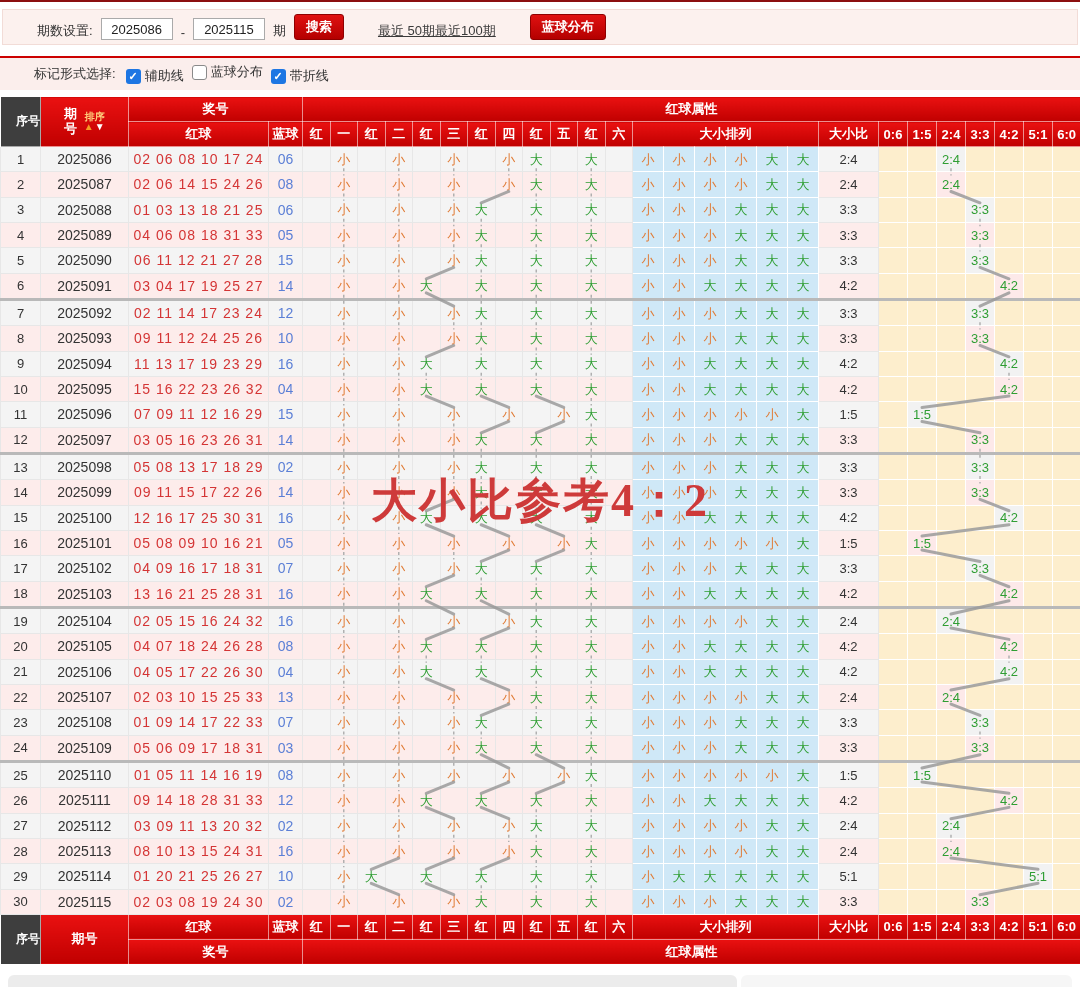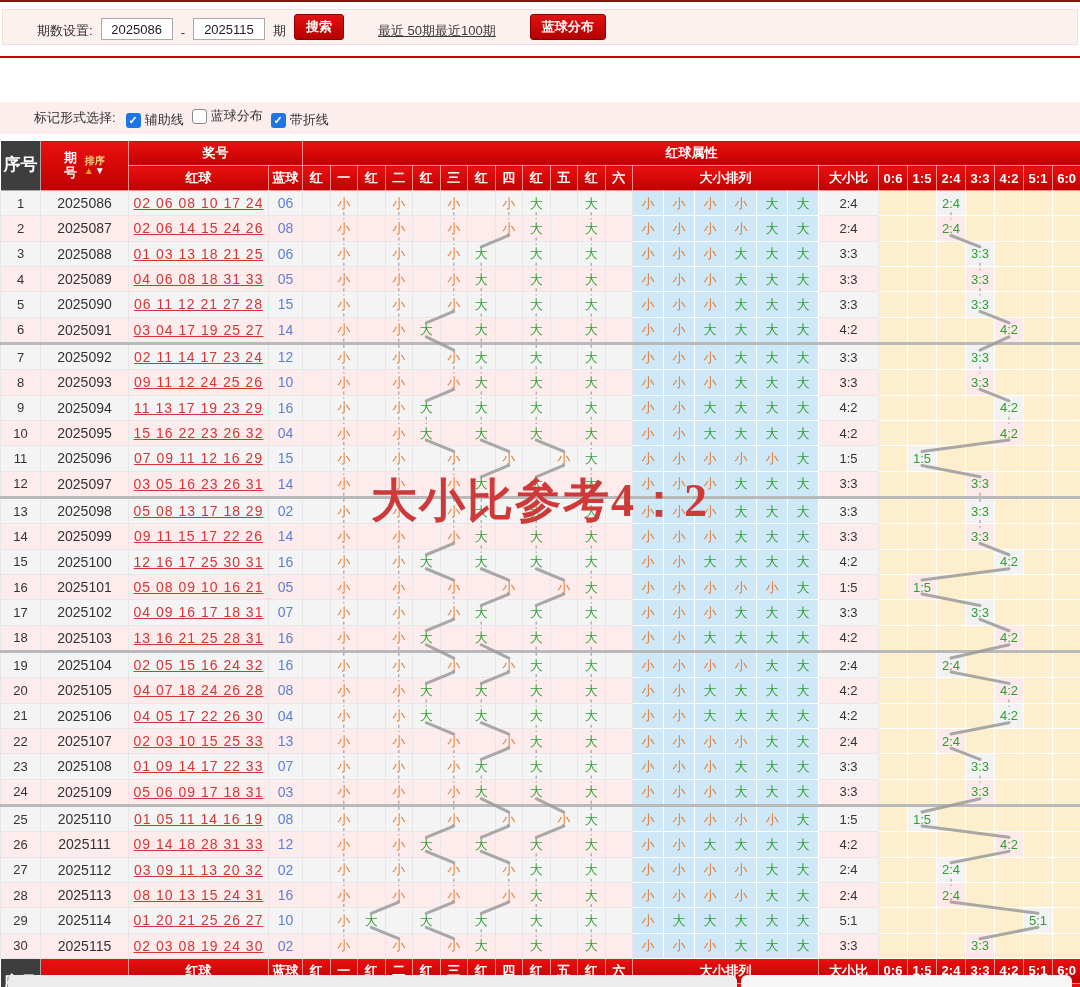--- a/index.html
+++ b/index.html
@@ -24,21 +24,21 @@
   .btn-red{
     background:linear-gradient(180deg,#e01111,#b40000);color:#fff;border:1px solid #8f0000;
     border-radius:3px;font-size:13px;font-weight:bold;padding:3px 11px;cursor:pointer;
     font-family:"Liberation Sans",sans-serif;
   }
   .links{display:flex;gap:0;margin:0 26px;}
   .link{color:#3a3a3a;text-decoration:underline;cursor:pointer;font-size:13px;}
   
   .divider{height:2px;background:#cc0000;margin-top:11px;}
   .marksbar{height:32px;background:#fbeeec;display:flex;align-items:center;gap:10px;
-    padding-left:34px;font-size:13px;color:#333;margin-top:44px;}
+    padding-left:34px;font-size:13px;color:#333;}
   .cb{width:15px;height:15px;border-radius:3px;display:inline-flex;align-items:center;
     justify-content:center;box-sizing:border-box;margin-right:4px;vertical-align:middle;cursor:pointer;}
   .cb.on{background:var(--checkbox_blue);color:#fff;font-size:11px;font-weight:bold;}
   .cb.off{background:#fff;border:1px solid #8a8a8a;}
   .cb-item{display:inline-flex;align-items:center;margin-right:8px;}
   
   .grid-wrap{position:relative;margin-top:6px;}
   table.grid{border-collapse:collapse;table-layout:fixed;width:1080px;}
   .grid th{
     background:linear-gradient(180deg,#ea1111,#c00000);color:#fff;font-weight:bold;
@@ -49,36 +49,36 @@
     border:1px solid #e7e7e7;height:24.33px;padding:0;text-align:center;font-size:13px;color:#333;
     overflow:hidden;white-space:nowrap;
   }
   tr.odd td.plain{background:#f4f4f4;}
   tr.even td.plain{background:#fdeceb;}
   td.arr-cell{background:var(--arrange_bg);border-color:#ffffff;}
   td.rcol-cell{background:var(--ratio_area_bg);border-color:#ffffff;}
   tr.odd td.rcol-cell.hit{background:#f2f2f2;}
   tr.even td.rcol-cell.hit{background:#fde9e9;}
   tr.group-start td{border-top:3px solid #b9b9b9;}
-  td.reds-cell{color:var(--red_ball);font-size:14px;letter-spacing:1px;text-decoration:underline;}
+  td.reds-cell{color:var(--red_ball);font-size:14px;letter-spacing:1px;}
   td.blue-cell{color:var(--blue_ball);font-size:14px;}
   td.period-cell{font-size:14px;}
   .mark{display:inline-block;font-size:13px;line-height:1;}
   .mark.small, .hit .rmark{font-size:13px;}
   .small{color:var(--small);}
   .big{color:var(--big);}
   .rmark{color:var(--big);font-size:13px;}
   .phdr{display:flex;align-items:center;justify-content:center;gap:6px;}
   .phdr .stack{width:1.1em;word-break:break-all;line-height:1.15;font-size:13px;}
   .sortbox{display:flex;flex-direction:column;align-items:center;line-height:1;}
   .sortbox .slabel{color:#ffd27f;font-size:10px;}
   .arrows{font-size:10px;letter-spacing:1px;}
   .arrow-up{color:#f59a23;cursor:pointer;}
   .arrow-down{color:#ffffff;cursor:pointer;}
-  .seqh{font-size:17px;line-height:1.1;}
+  .seqh{font-size:12px;line-height:1.1;text-align:right;}
   svg.overlay{position:absolute;left:0;top:0;z-index:3;pointer-events:none;}
   .watermark{
     position:absolute;left:50%;transform:translateX(-50%);top:470px;z-index:4;
     font-family:"Liberation Serif",serif;font-weight:bold;font-size:46px;color:var(--watermark);
     white-space:nowrap;letter-spacing:2px;
   }
   .bottom-edges{position:absolute;bottom:0;left:0;width:100%;height:12px;}
   .be-left{position:absolute;left:8px;bottom:0;width:729px;height:12px;background:#ececec;border-radius:6px 6px 0 0;}
   .be-right{position:absolute;left:741px;bottom:0;width:331px;height:12px;background:#f6f6f6;border-radius:6px 6px 0 0;}
 </style>

